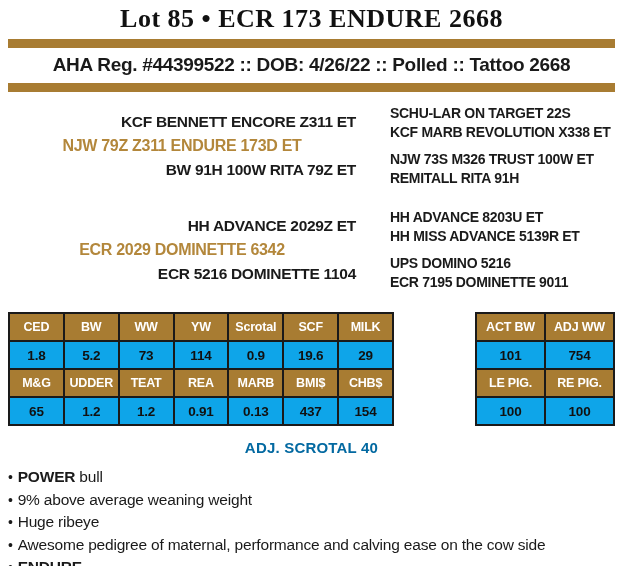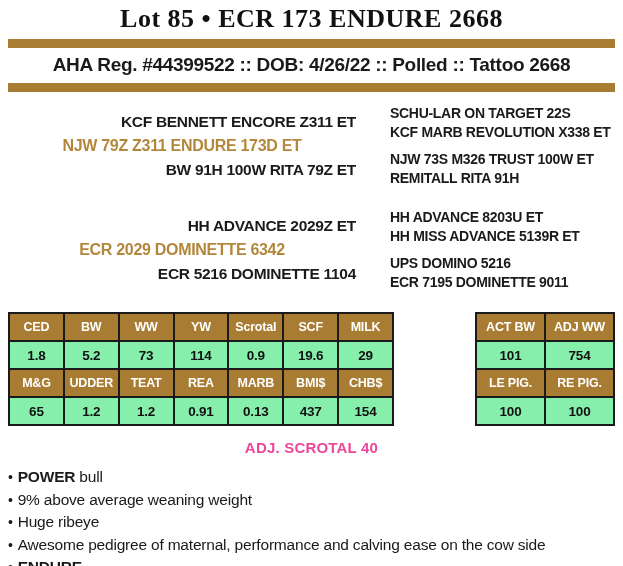--- a/index.html
+++ b/index.html
@@ -45,24 +45,24 @@
   table { border-collapse: collapse; table-layout: fixed; }
   table.epd { width: 386px; }
   table.wt  { width: 140px; align-self: flex-start; }
   th, td {
     border: 2px solid #1a1a1a;
     text-align: center; vertical-align: middle;
     padding: 0; height: 26px;
     letter-spacing: -0.2px;
   }
   th { background: #A87C32; color: #ffffff; font-size: 12.5px; font-weight: bold; }
-  td { background: #86efac; color: #111111; font-size: 13.5px; font-weight: bold; }
+  td { background: #0ea5e9; color: #111111; font-size: 13.5px; font-weight: bold; }
   .adj-scrotal {
     text-align: center;
-    color: #ec4899;
+    color: #0369a1;
     font-size: 15px; font-weight: bold;
     letter-spacing: 0.2px;
     margin: 13px 0 10px 0;
   }
   .notes { letter-spacing: -0.2px; }
   .note { font-size: 15.5px; line-height: 22.5px; }
   .note .bullet { font-size: 14px; margin-right: 5px; }
   .note b { font-weight: bold; }
 </style>
 </head>

